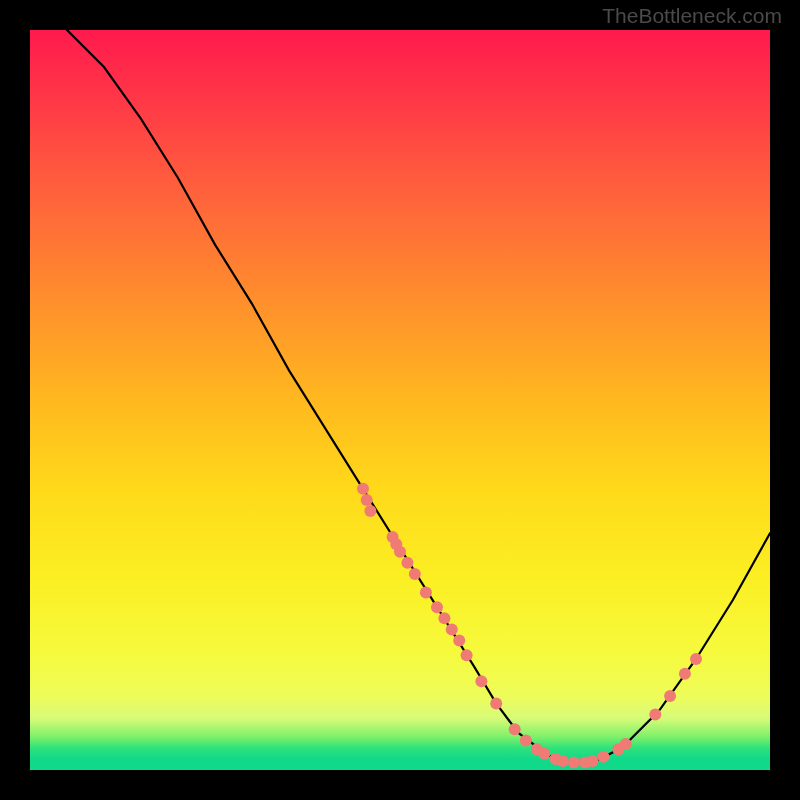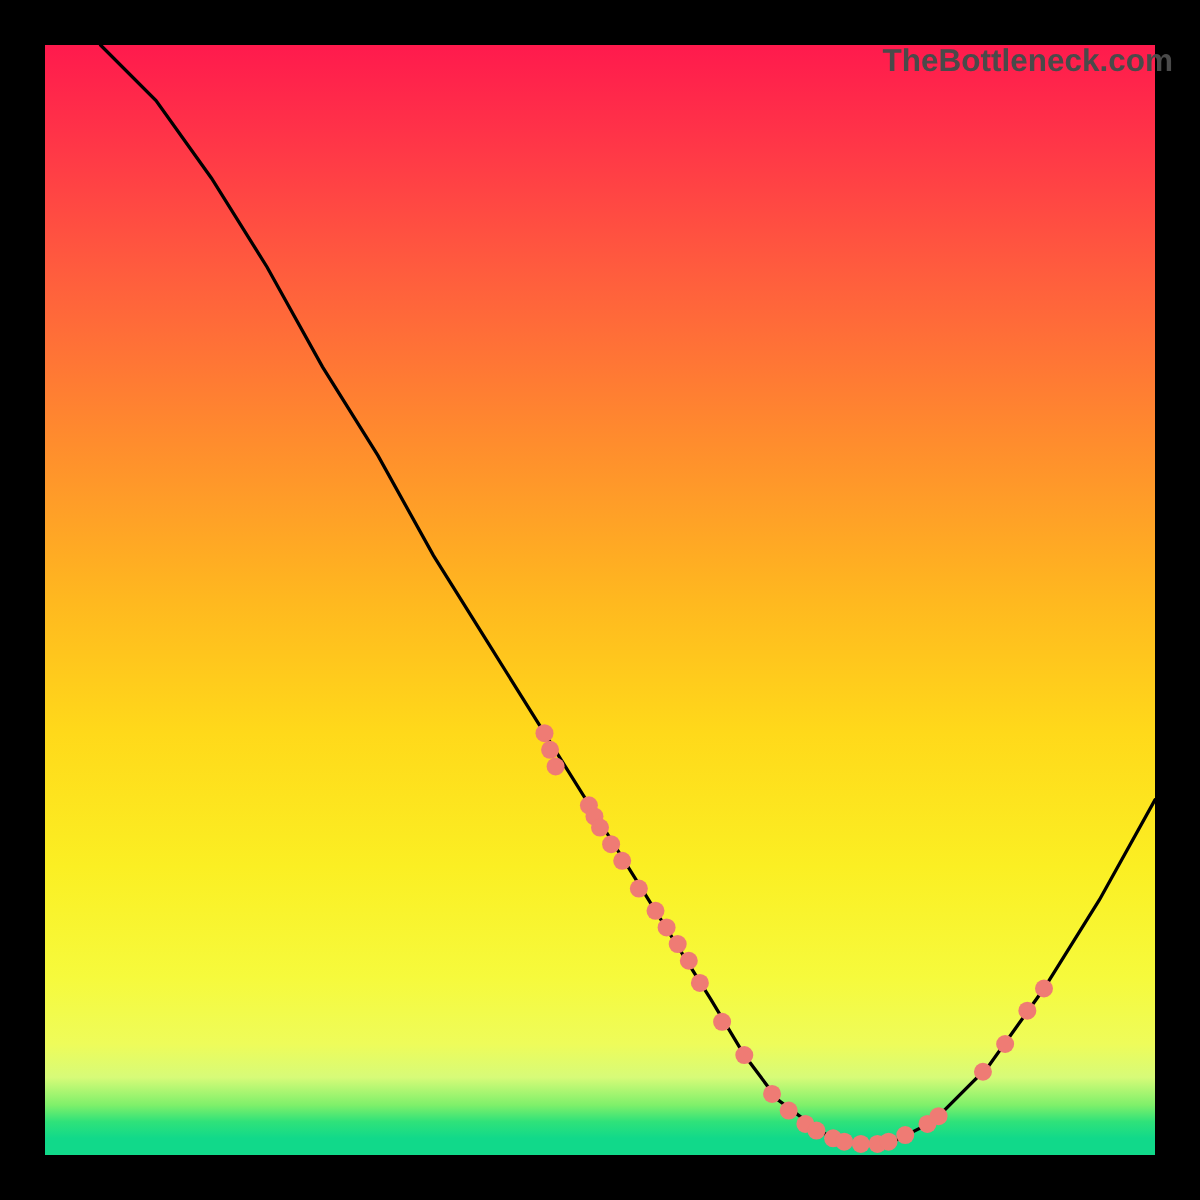--- a/index.html
+++ b/index.html
@@ -9,23 +9,22 @@
     background: #000;
     position: relative;
     font-family: Arial, sans-serif;
   }
   .watermark {
     position: absolute;
     top: 4px;
     right: 18px;
     color: #4a4a4a;
     font-size: 21px;
-    font-weight: bold;
+    font-weight: normal;
     z-index: 10;
-    margin-top: 25px;
   }
   .plot-area {
     position: absolute;
     top: 30px;
     left: 30px;
     width: 740px;
     height: 740px;
     overflow: hidden;
   }
   .gradient-bg {

